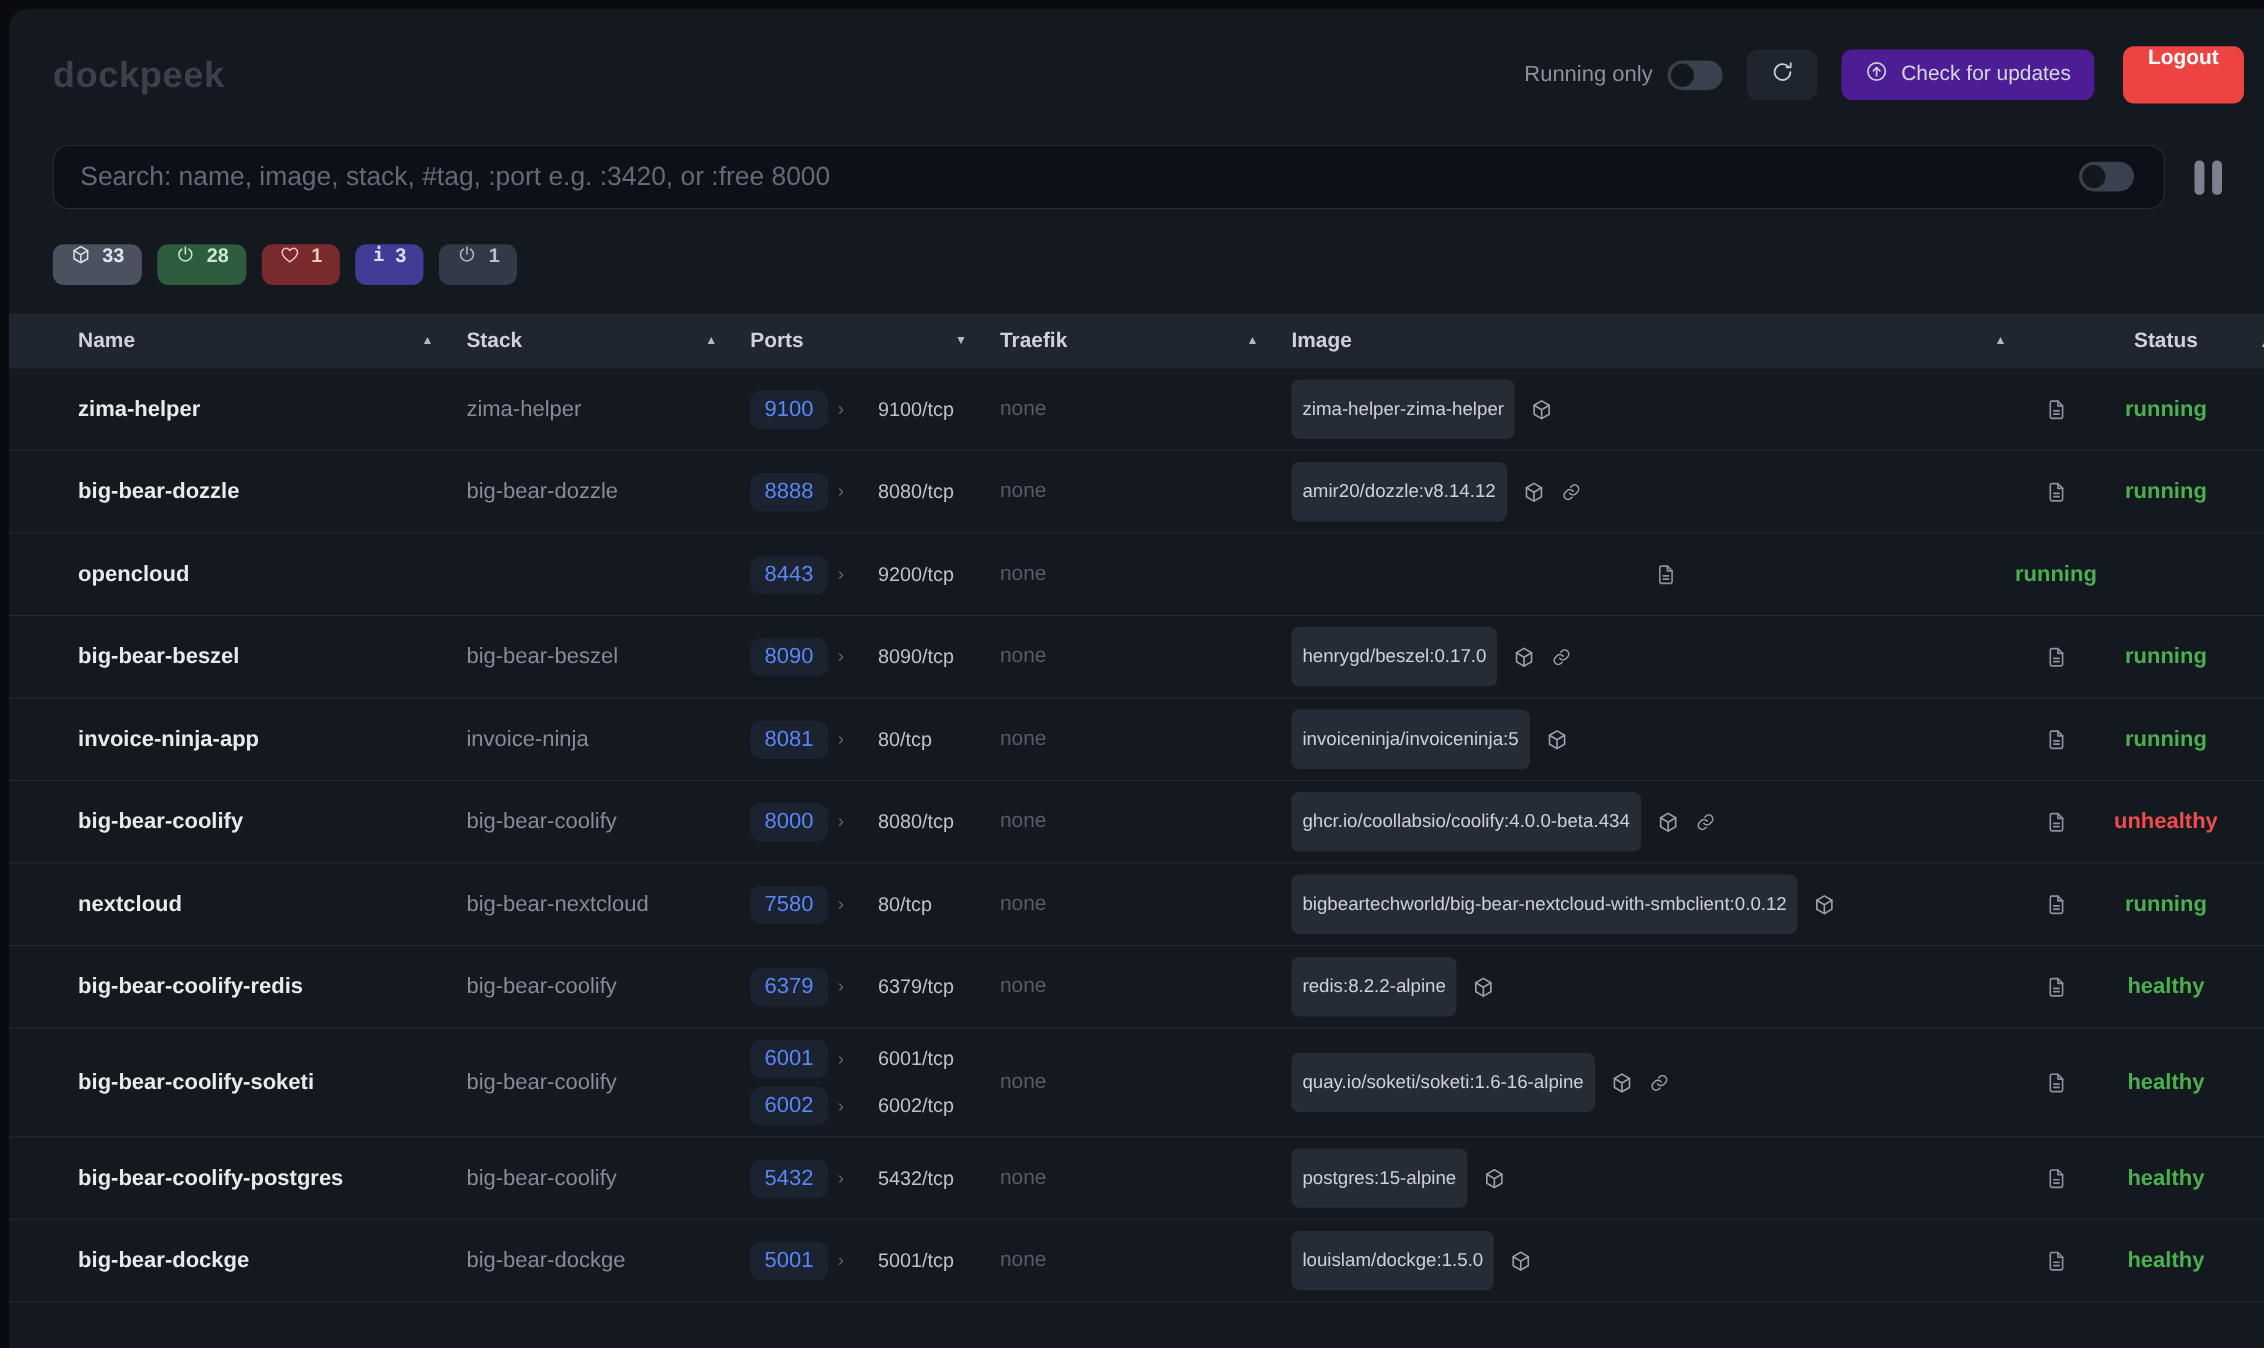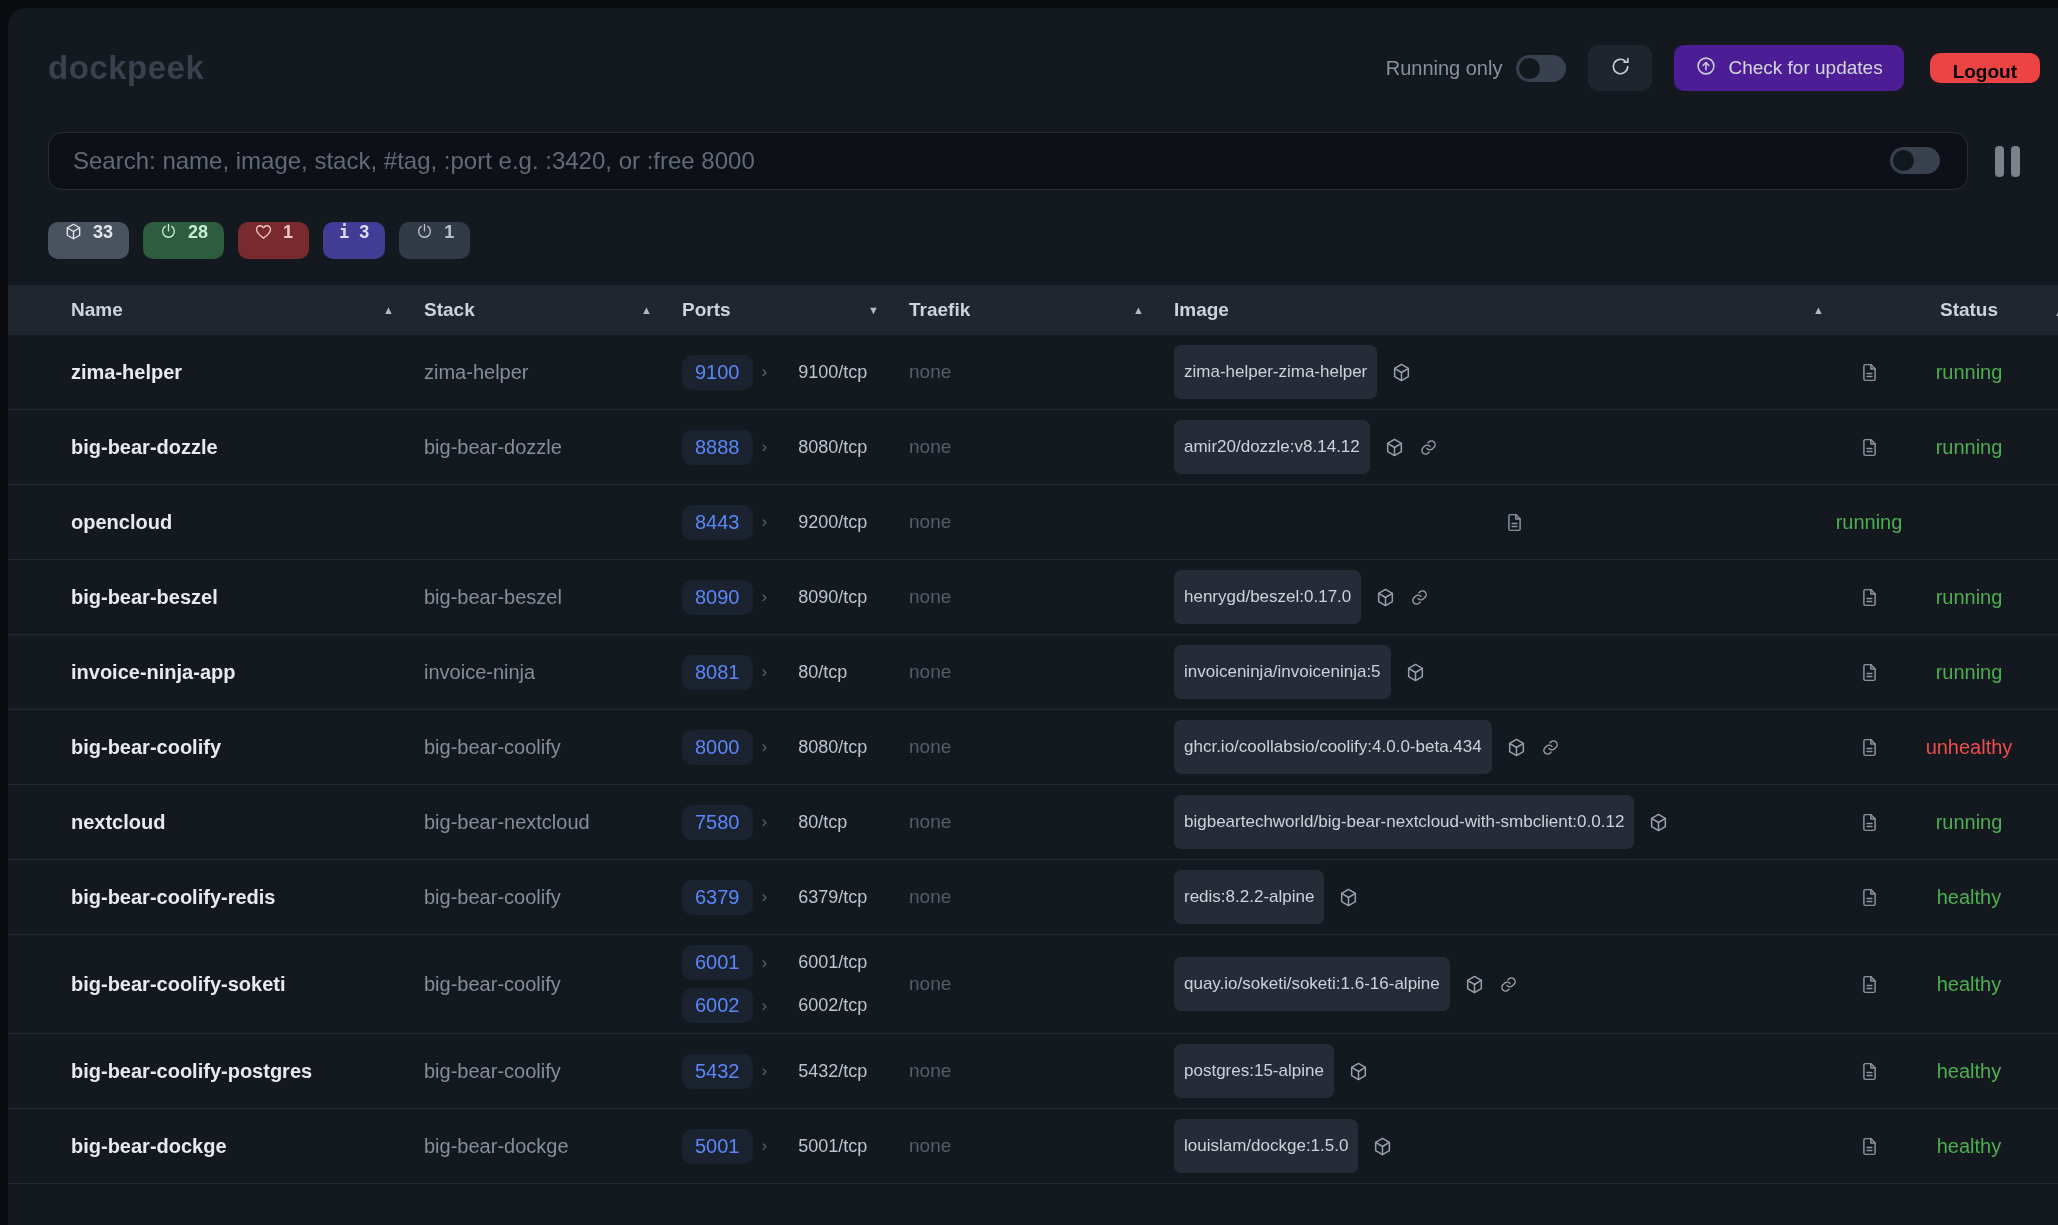--- a/index.html
+++ b/index.html
@@ -17,21 +17,21 @@
 
   
   .topbar { display:flex; align-items:center; justify-content:space-between; height:48px; width:1992px; }
   .app-title { font-size:33px; font-weight:700; color:#3a414d; letter-spacing:.5px; }
   .top-controls { display:flex; align-items:center; }
   .running-label { font-size:20px; color:#8a919d; margin-right:14px; }
   .switch { width:50px; height:27px; border-radius:14px; background:#3a414e; position:relative; cursor:pointer; }
   .switch .knob { position:absolute; left:3px; top:3px; width:21px; height:21px; border-radius:50%; background:#13171e; }
   .icon-btn { width:64px; height:46px; border-radius:10px; background:#1f252e; display:flex; align-items:center; justify-content:center; margin-left:22px; cursor:pointer; }
   .update-btn { height:46px; border-radius:10px; background:#4c1d95; display:flex; align-items:center; gap:11px; padding:0 21px; margin-left:22px; font-size:19px; color:#d2d7de; cursor:pointer; }
-  .logout-btn { height:30px; border-radius:10px; background:#ee4343; display:flex; align-items:flex-end; padding:0 23px; margin-left:26px; font-size:19px; font-weight:600; color:#000000; cursor:pointer; }
+  .logout-btn { height:52px; border-radius:10px; background:#ee4343; display:flex; align-items:flex-start; padding:0 23px; margin-left:26px; font-size:19px; font-weight:600; color:#ffffff; cursor:pointer; }
   svg.ic { stroke:currentColor; fill:none; stroke-width:1.7; stroke-linecap:round; stroke-linejoin:round; }
   .btn-ic { color:#c9cfd8; }
 
   
   .search-row { margin-top:40px; display:flex; align-items:center; }
   .search-wrap { position:relative; width:1920px; height:58px; }
   .search-input {
     width:100%; height:100%; background:#0d1117; border:1px solid #272e39; border-radius:14px;
     padding:0 100px 0 24px; font-size:24px; color:#cdd3dc; outline:none;
     font-family:"Liberation Sans", sans-serif;
@@ -67,21 +67,21 @@
   .image-cell { gap:14px; }
   .img-pill {
     font-family:Liberation Sans, sans-serif; font-size:17px; line-height:2.3; color:#ccd2db;
     background:#262c37; border-radius:7px; padding:7px 10px; display:inline;
     max-width:578px; word-break:break-all; box-sizing:content-box;
     box-decoration-break:clone; -webkit-box-decoration-break:clone;
   }
   .row-ic { color:#99a1ac; display:flex; align-items:center; cursor:pointer; }
   .row-ic.static { cursor:default; }
   .file-cell { justify-content:center; padding:10px 0; color:#8b929d; }
-  .status-cell { justify-content:center; padding-right:0; font-size:20px; font-weight:400; }
+  .status-cell { justify-content:center; padding-right:0; font-size:20px; font-weight:700; }
   .status-green { color:#4caf50; }
   .status-red { color:#ef4d4d; }
 </style>
 </head>
 <body>
 
 <div class="card">
   <div class="inner">
 
     <div class="topbar">

